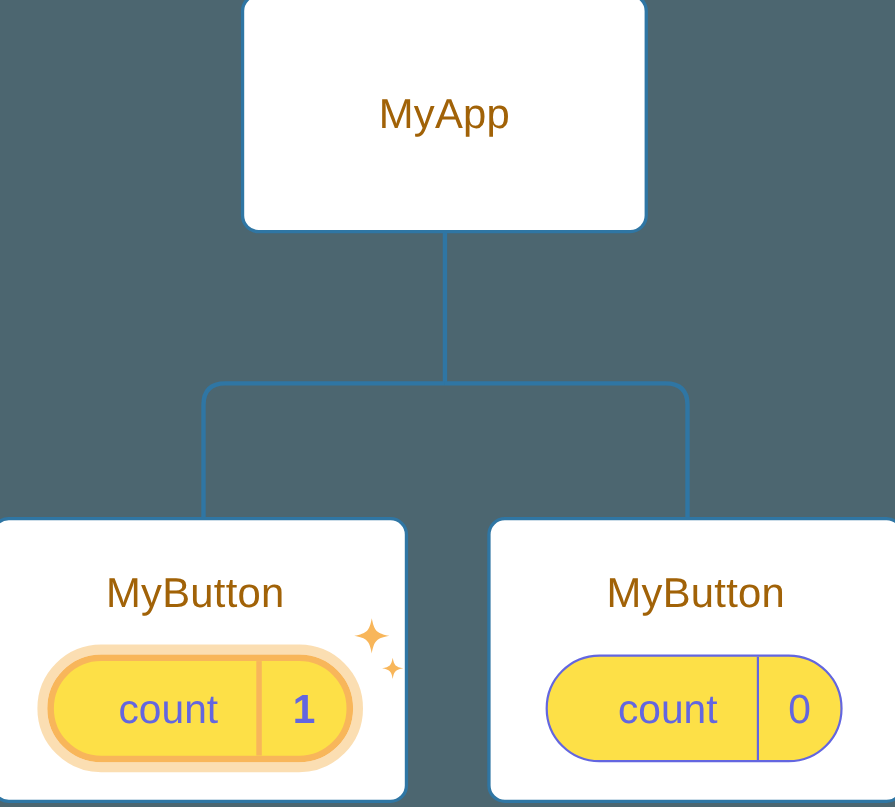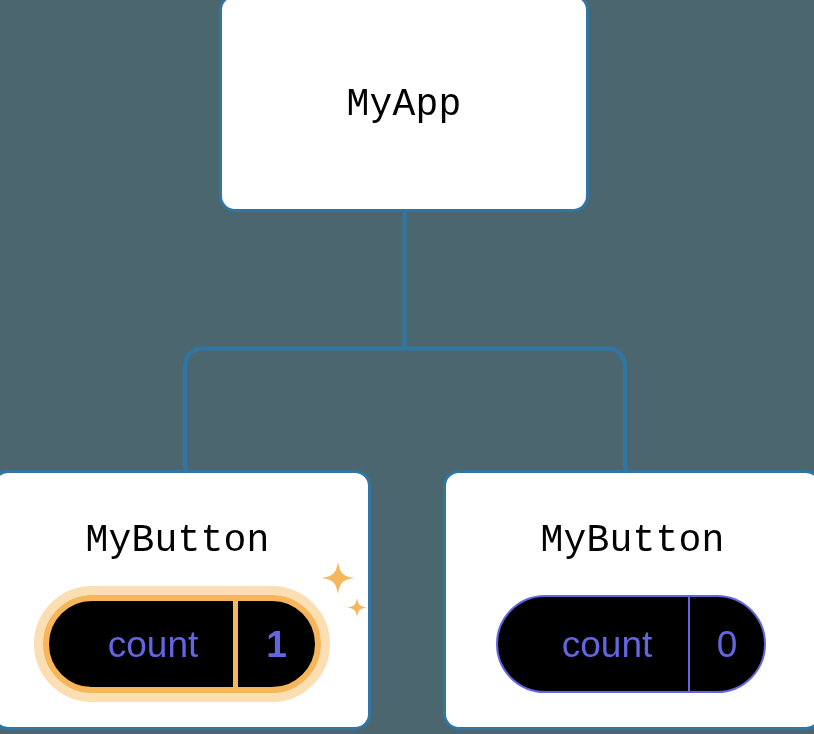--- a/index.html
+++ b/index.html
@@ -55,26 +55,25 @@
     width: 379px;
     height: 260px;
     border-radius: 16px;
   }
 
   .card-title {
     position: absolute;
     left: 0;
     width: 100%;
     text-align: center;
-    color: #000000;
+    color: #a16207;
     font-size: 38px;
     font-weight: 400;
     letter-spacing: 0.2px;
     white-space: nowrap;
-    font-family: Liberation Mono, monospace;
   }
   #card-myapp .card-title {
     top: 86px;
   }
   #card-mybutton-left .card-title {
     top: 46px;
     left: -4px;
   }
   #card-mybutton-right .card-title {
     top: 46px;
@@ -90,21 +89,21 @@
     width: 270px;
     height: 98px;
   }
   .pill {
     position: absolute;
     left: 0; top: 0;
     width: 100%;
     height: 100%;
     box-sizing: border-box;
     border-radius: 999px;
-    background: #000000;
+    background: #fde047;
     display: flex;
     align-items: stretch;
     overflow: hidden;
   }
   .pill-plain {
     border: 2px solid #6366e0;
   }
   .pill-key, .pill-val {
     display: flex;
     align-items: center;

